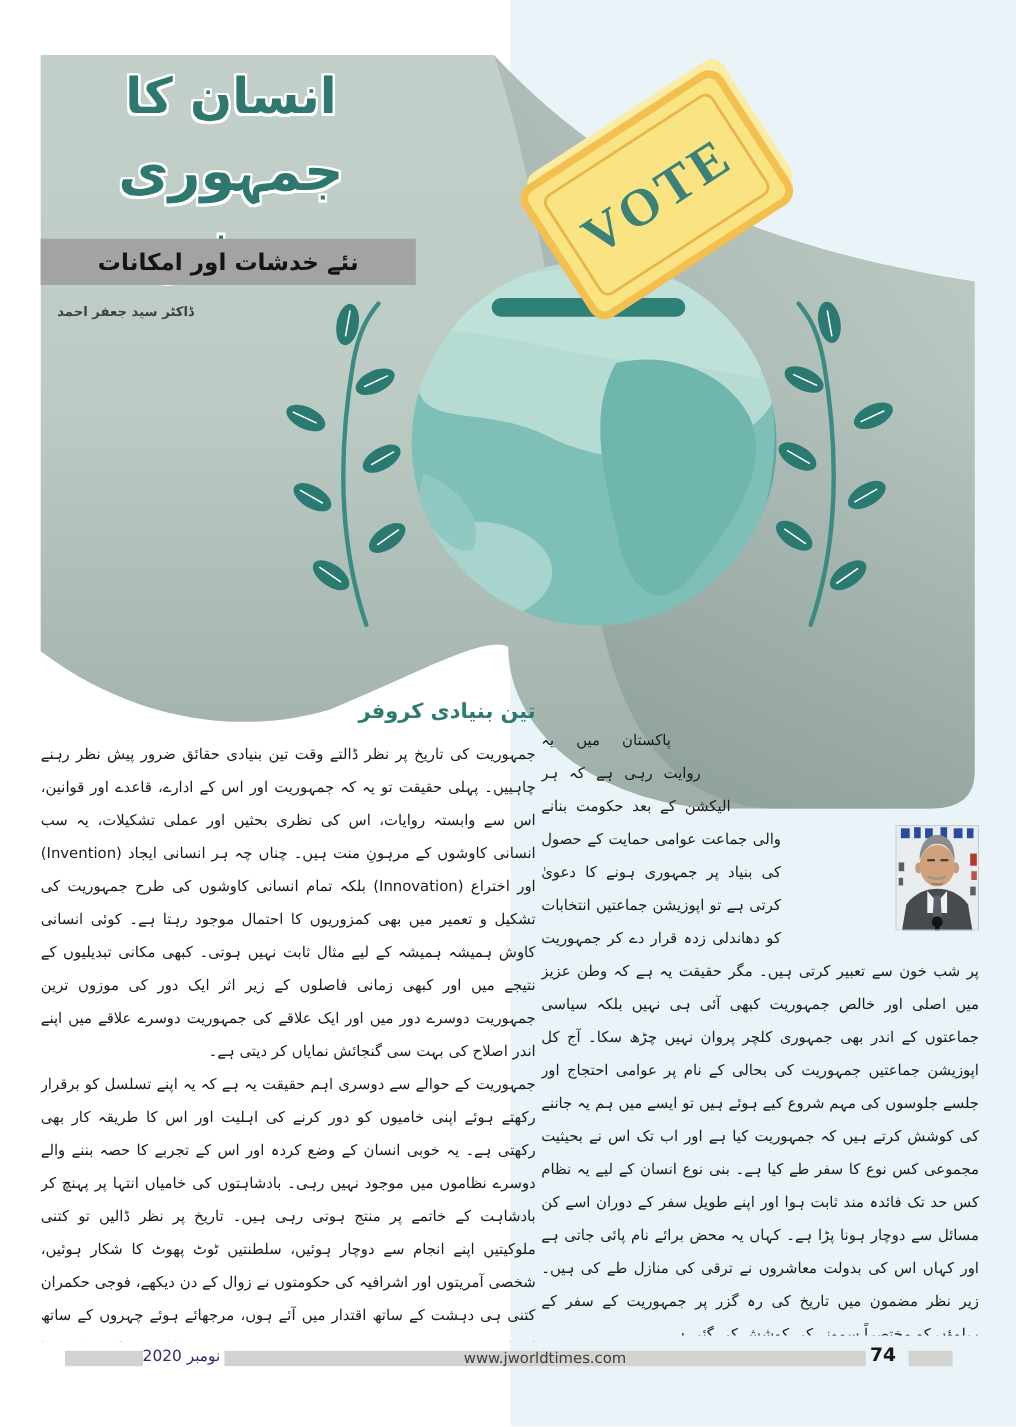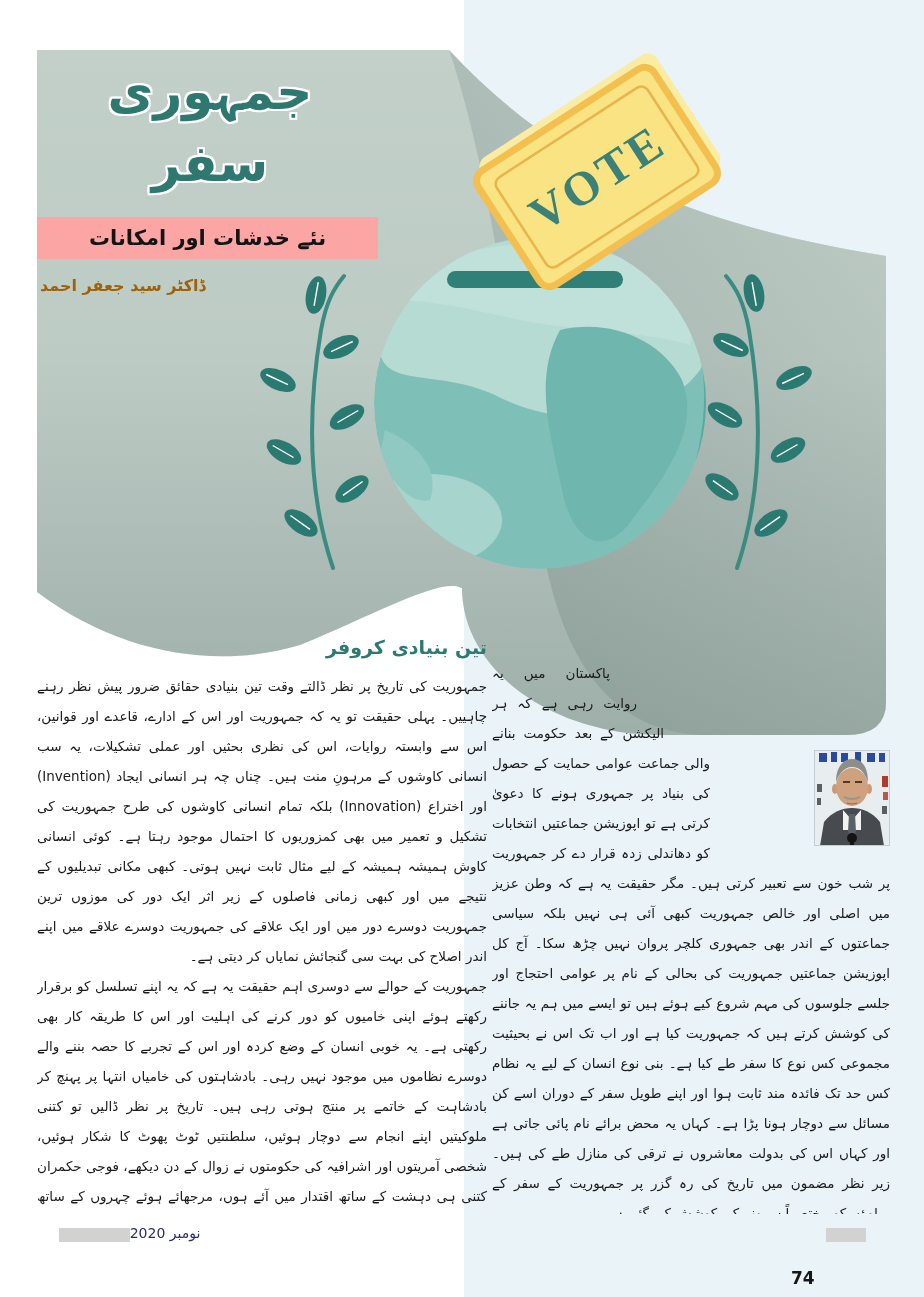--- a/index.html
+++ b/index.html
@@ -8,24 +8,24 @@
   .bg-right{position:absolute;left:464px;top:0;width:460px;height:1297px;background:#eaf3f7;}
   .header-art{position:absolute;left:0;top:0;width:924px;height:770px;}
 
   
   .title-stack{position:absolute;left:55px;top:56px;width:310px;text-align:center;
                color:#2e786f;font-weight:bold;
                text-shadow:-2px 0 0 #fff,2px 0 0 #fff,0 -2px 0 #fff,0 2px 0 #fff,
                            -2px -2px 0 #fff,2px 2px 0 #fff,-2px 2px 0 #fff,2px -2px 0 #fff;}
   .title-l1{font-size:45px;line-height:64px;}
   .title-l2{font-size:50px;line-height:72px;}
-  .subtitle-band{position:absolute;left:37px;top:217px;width:341px;height:42px;background:#fca5a5;
+  .subtitle-band{position:absolute;left:37px;top:217px;width:341px;height:42px;background:#a3a3a3;
                  display:flex;align-items:center;justify-content:center;
                  font-size:21px;font-weight:bold;color:#141414;}
-  .author{position:absolute;left:40px;top:276px;font-size:16px;font-weight:bold;color:#a16207;}
+  .author{position:absolute;left:52px;top:276px;font-size:12px;font-weight:bold;color:#404040;}
 
   
   .col{position:absolute;direction:rtl;text-align:justify;color:#1b1b1b;
        font-size:13.5px;line-height:30px;}
   .col-left{left:37px;top:632px;width:450px;height:588px;overflow:hidden;}
   .col-right{left:492px;top:658px;width:398px;height:556px;overflow:hidden;}
   .section-heading{margin:0 0 9px 0;font-size:19px;font-weight:bold;color:#2c7a71;}
   .col p{margin:0;}
   .lobe-spacer{float:right;width:280px;height:90px;
                shape-outside:polygon(0 0,100% 0,100% 100%,29% 100%);}
@@ -34,21 +34,21 @@
 
   
   .f-seg{position:absolute;top:1228px;height:14px;background:#d2d2d0;}
   .f-seg-left{left:59px;width:71px;}
   .f-seg-right{left:826px;width:40px;}
   .f-date{position:absolute;left:128px;top:1225px;width:74px;text-align:center;direction:rtl;
           font-size:14px;font-weight:normal;color:#2b2b6e;}
   .f-bar{position:absolute;left:204px;top:1228px;width:583px;height:14px;background:#d2d2d0;
          display:flex;align-items:center;justify-content:center;}
   .f-site{font-size:13.5px;color:#3c3c3c;line-height:14px;}
-  .f-page{position:absolute;left:791px;top:1222px;font-size:17px;font-weight:bold;color:#161616;margin-top:46px;}
+  .f-page{position:absolute;left:791px;top:1222px;font-size:17px;font-weight:bold;color:#161616;}
 </style>
 </head>
 <body>
 
 <div class="page">
   <div class="bg-right"></div>
 
   <svg class="header-art" viewBox="0 0 924 770" xmlns="http://www.w3.org/2000/svg">
     <defs>
       <linearGradient id="sageG" x1="0" y1="0" x2="0" y2="1">
@@ -158,20 +158,21 @@
 
     <g transform="translate(597,177) rotate(-33)">
       <rect x="-95" y="-78" width="210" height="136" rx="12" fill="#fbeca4"></rect>
       <rect x="-105" y="-68" width="210" height="136" rx="12" fill="#f9e383" stroke="#f3c04f" stroke-width="7"></rect>
       <rect x="-90" y="-53" width="180" height="106" rx="8" fill="none" stroke="#e9b54a" stroke-width="2.5"></rect>
       <text x="0" y="17" text-anchor="middle" fill="#3b8178" letter-spacing="4" font-family="Liberation Serif, DejaVu Serif, serif" font-size="48" font-weight="bold">VOTE</text>
     </g>
   </svg>
 
   <div class="title-stack">
+    <div class="title-l1">انسان کا</div>
     <div class="title-l2">جمہوری سفر</div>
   </div>
   <div class="subtitle-band">نئے خدشات اور امکانات</div>
   <div class="author">ڈاکٹر سید جعفر احمد</div>
 
   <div class="col col-left">
     <h2 class="section-heading">تین بنیادی کروفر</h2>
     <p>جمہوریت کی تاریخ پر نظر ڈالتے وقت تین بنیادی حقائق ضرور پیش نظر رہنے چاہییں۔ پہلی حقیقت تو یہ کہ جمہوریت اور اس کے ادارے، قاعدے اور قوانین، اس سے وابستہ روایات، اس کی نظری بحثیں اور عملی تشکیلات، یہ سب انسانی کاوشوں کے مرہونِ منت ہیں۔ چناں چہ ہر انسانی ایجاد (Invention) اور اختراع (Innovation) بلکہ تمام انسانی کاوشوں کی طرح جمہوریت کی تشکیل و تعمیر میں بھی کمزوریوں کا احتمال موجود رہتا ہے۔ کوئی انسانی کاوش ہمیشہ ہمیشہ کے لیے مثال ثابت نہیں ہوتی۔ کبھی مکانی تبدیلیوں کے نتیجے میں اور کبھی زمانی فاصلوں کے زیر اثر ایک دور کی موزوں ترین جمہوریت دوسرے دور میں اور ایک علاقے کی جمہوریت دوسرے علاقے میں اپنے اندر اصلاح کی بہت سی گنجائش نمایاں کر دیتی ہے۔</p>
     <p>جمہوریت کے حوالے سے دوسری اہم حقیقت یہ ہے کہ یہ اپنے تسلسل کو برقرار رکھتے ہوئے اپنی خامیوں کو دور کرنے کی اہلیت اور اس کا طریقہ کار بھی رکھتی ہے۔ یہ خوبی انسان کے وضع کردہ اور اس کے تجربے کا حصہ بننے والے دوسرے نظاموں میں موجود نہیں رہی۔ بادشاہتوں کی خامیاں انتہا پر پہنچ کر بادشاہت کے خاتمے پر منتج ہوتی رہی ہیں۔ تاریخ پر نظر ڈالیں تو کتنی ملوکیتیں اپنے انجام سے دوچار ہوئیں، سلطنتیں ٹوٹ پھوٹ کا شکار ہوئیں، شخصی آمریتوں اور اشرافیہ کی حکومتوں نے زوال کے دن دیکھے، فوجی حکمران کتنی ہی دہشت کے ساتھ اقتدار میں آئے ہوں، مرجھائے ہوئے چہروں کے ساتھ اقتدار سے رخصت ہوتے رہے ہیں۔ خود موجودہ دور میں ایک دو ملکوں کے سوا جہاں بادشاہتیں ابھی بھی اپنے پورے کروفر کے ساتھ برقرار ہیں، باقی بادشاہتیں 'آئینی بادشاہتوں' کے متبرک نام سے موجود تو ہیں مگر سیاسی و قانونی اعتبار سے بالکل بے دست و پا ہو چکی ہیں۔ جاپان، برطانیہ، سپین، تھائی لینڈ، ملائیشیا کتنے ہی ایسے ملک ہیں جہاں کے شاہی خانوادے آرٹ پیپر پر چھپنے والے</p>
   </div>
@@ -212,15 +213,18 @@
           <rect x="36" y="91" width="4" height="5" fill="#141414"></rect>
           <rect x="0.5" y="0.5" width="75" height="95" fill="none" stroke="#c2ced6"></rect>
         </svg>
       </span>
       <span>پاکستان میں یہ روایت رہی ہے کہ ہر الیکشن کے بعد حکومت بنانے والی جماعت عوامی حمایت کے حصول کی بنیاد پر جمہوری ہونے کا دعویٰ کرتی ہے تو اپوزیشن جماعتیں انتخابات کو دھاندلی زدہ قرار دے کر جمہوریت پر شب خون سے تعبیر کرتی ہیں۔ مگر حقیقت یہ ہے کہ وطن عزیز میں اصلی اور خالص جمہوریت کبھی آئی ہی نہیں بلکہ سیاسی جماعتوں کے اندر بھی جمہوری کلچر پروان نہیں چڑھ سکا۔ آج کل اپوزیشن جماعتیں جمہوریت کی بحالی کے نام پر عوامی احتجاج اور جلسے جلوسوں کی مہم شروع کیے ہوئے ہیں تو ایسے میں ہم یہ جاننے کی کوشش کرتے ہیں کہ جمہوریت کیا ہے اور اب تک اس نے بحیثیت مجموعی کس نوع کا سفر طے کیا ہے۔ بنی نوع انسان کے لیے یہ نظام کس حد تک فائدہ مند ثابت ہوا اور اپنے طویل سفر کے دوران اسے کن مسائل سے دوچار ہونا پڑا ہے۔ کہاں یہ محض برائے نام پائی جاتی ہے اور کہاں اس کی بدولت معاشروں نے ترقی کی منازل طے کی ہیں۔ زیر نظر مضمون میں تاریخ کی رہ گزر پر جمہوریت کے سفر کے پہلوؤں کو مختصراً سمونے کی کوشش کی گئی ہے۔</span>
     </p>
   </div>
 
   <div class="f-seg f-seg-left"></div>
   <div class="f-date">نومبر 2020</div>
+  <div class="f-bar">
+    <span class="f-site">www.jworldtimes.com</span>
+  </div>
   <div class="f-page">74</div>
   <div class="f-seg f-seg-right"></div>
 </div>
 
 </body></html>

